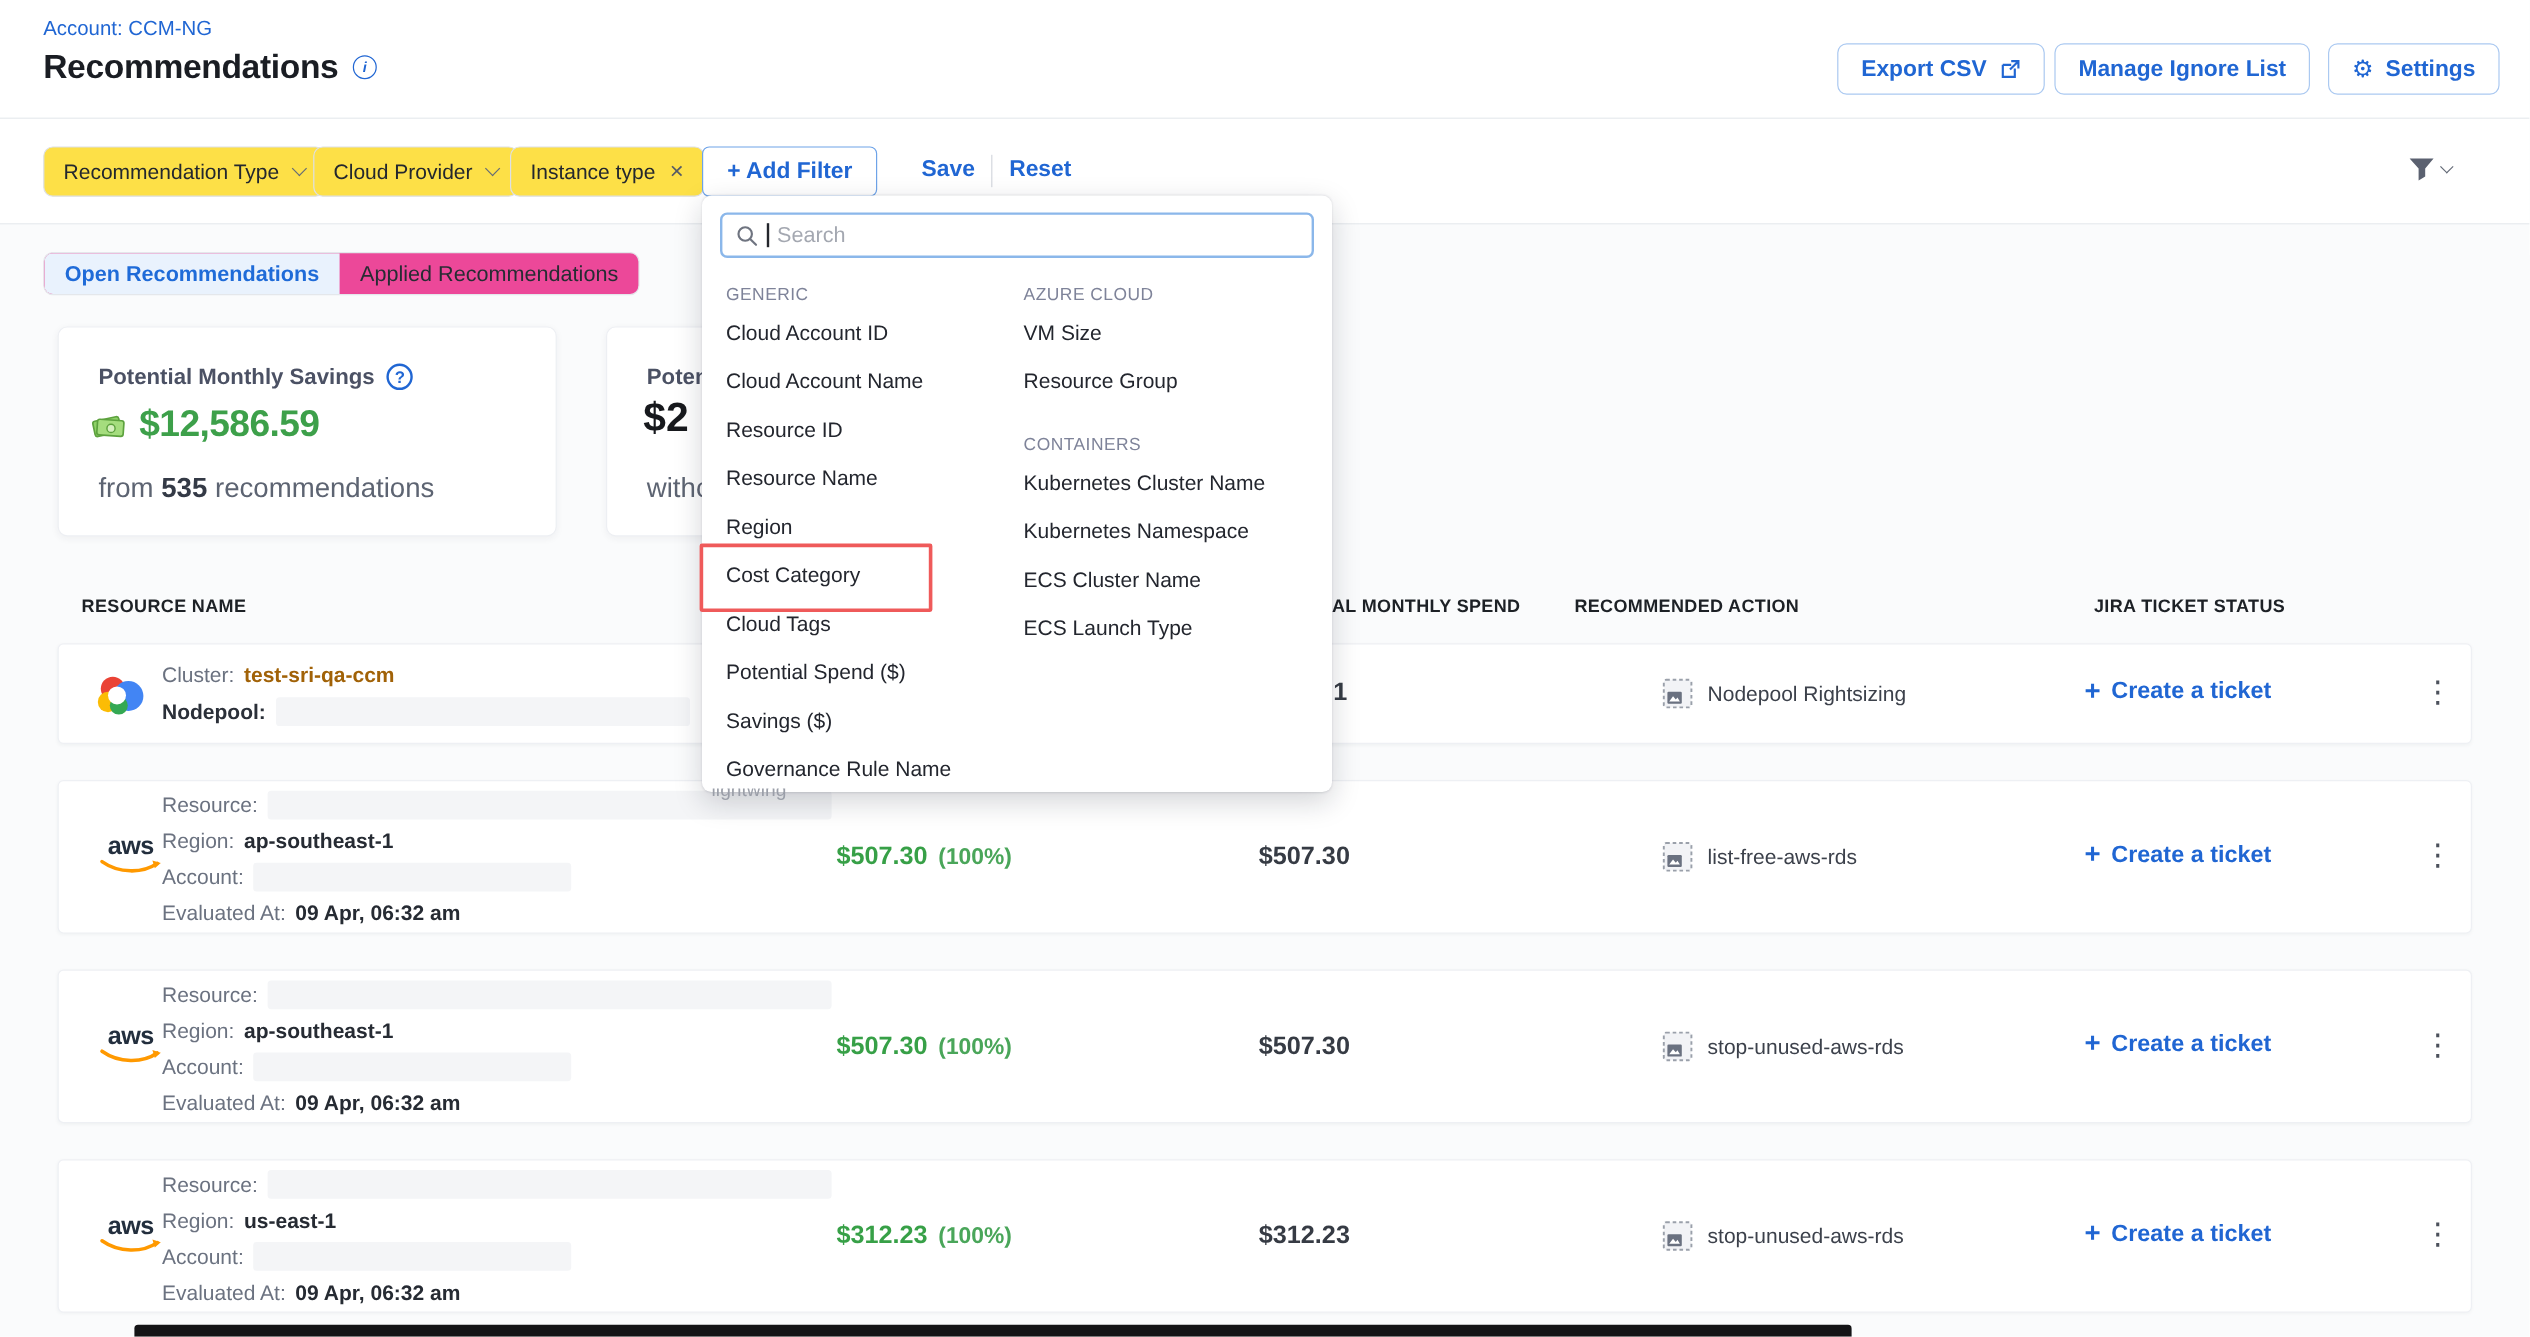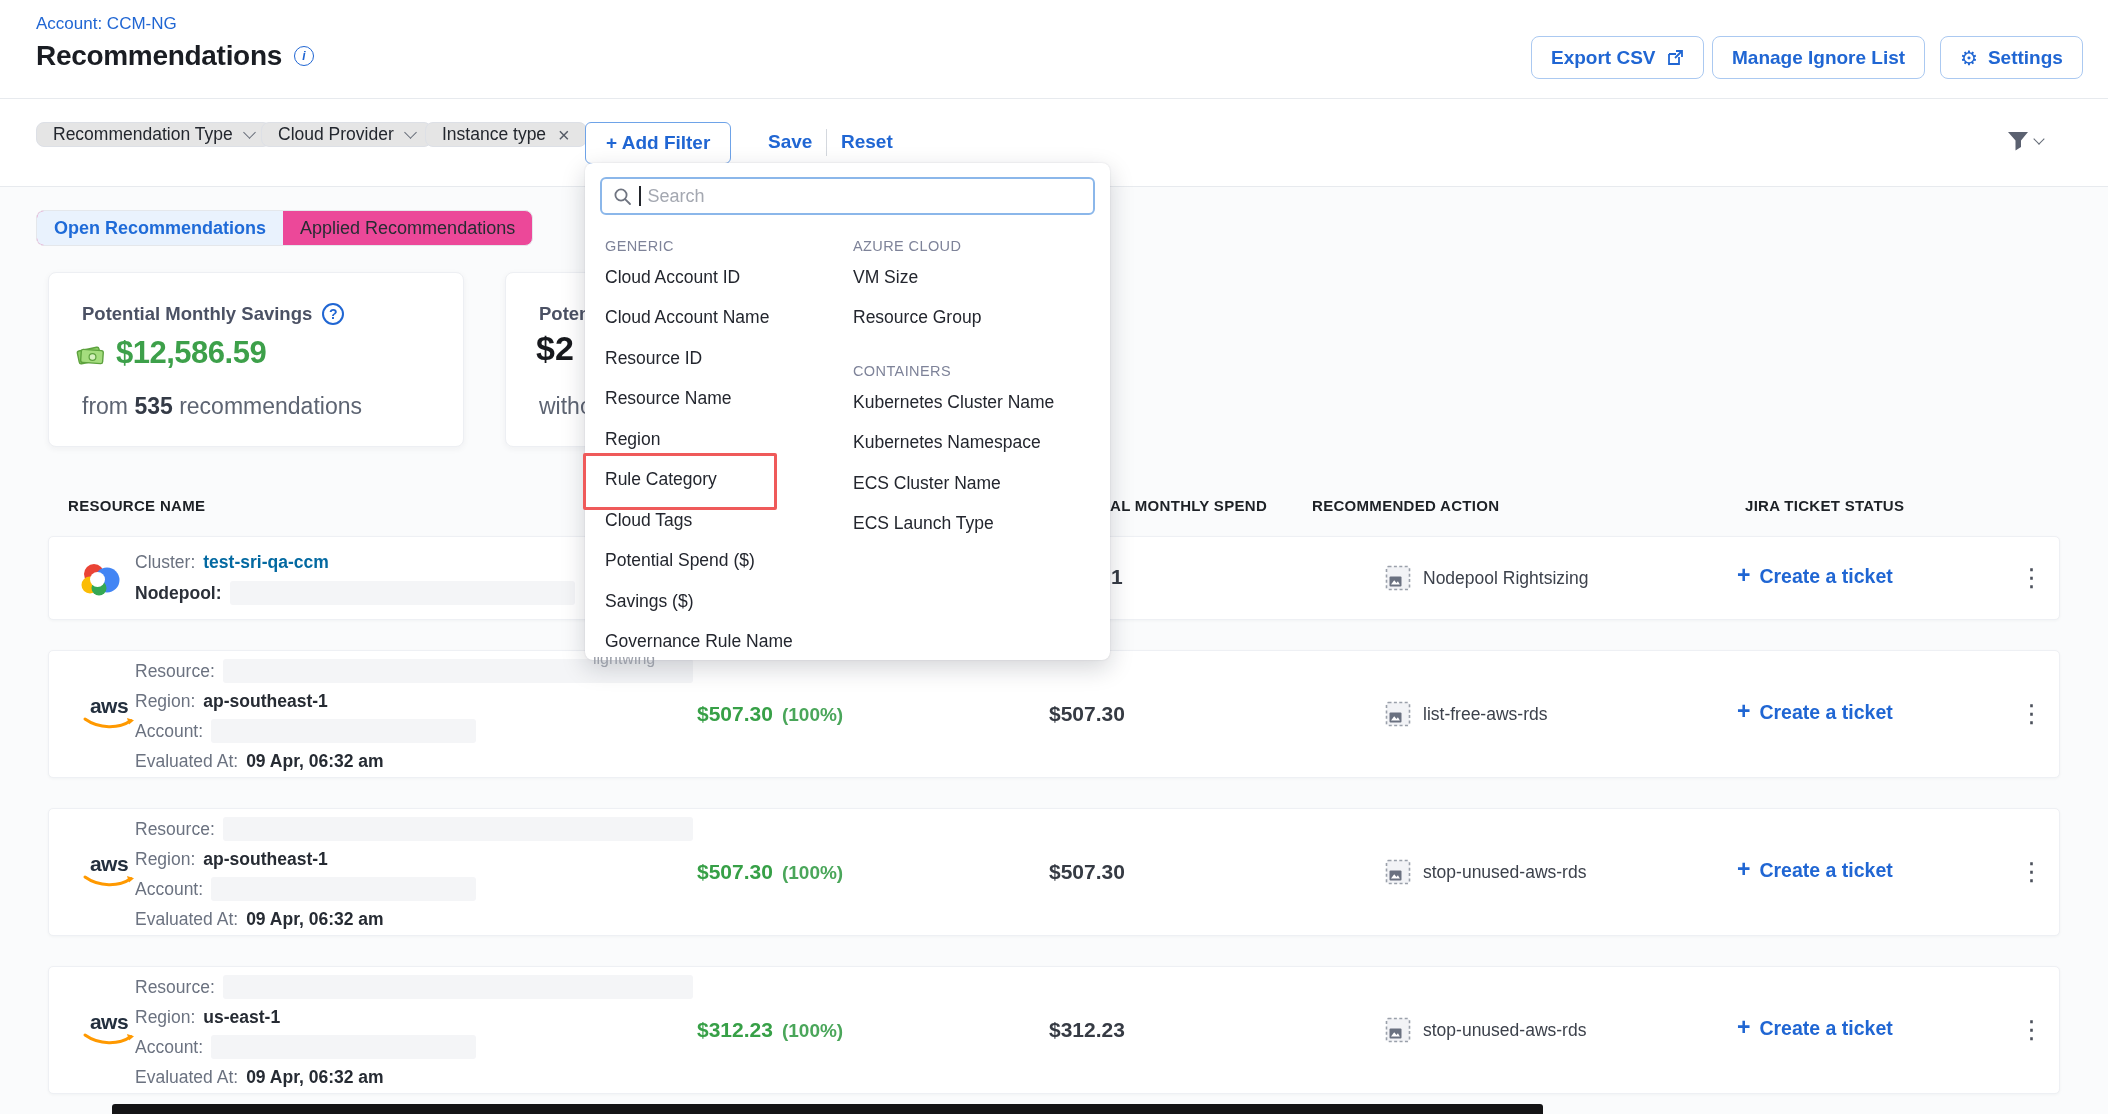--- a/index.html
+++ b/index.html
@@ -31,22 +31,22 @@
     padding:0 19px; background:#fff; border:1.7px solid #abc9f1; border-radius:8px;
     color:#2066d3; font-size:19px; font-weight:700; cursor:pointer; white-space:nowrap;
   }
   #btn-export { left:1531px; }
   #btn-ignore { left:1712px; }
   #btn-settings { left:1940px; }
   .gear-glyph { font-size:20px; font-weight:400; line-height:1; }
 
   
   .chip {
-    top:122px; height:25px; display:flex; align-items:center; gap:12px;
-    padding:0 16px; background:#e5e5e5; border:1px solid #dde0e6; border-radius:8px;
+    top:122px; height:42px; display:flex; align-items:center; gap:12px;
+    padding:0 16px; background:#fde047; border:1px solid #dde0e6; border-radius:8px;
     font-size:17.5px; color:#23272e; cursor:pointer; white-space:nowrap;
   }
   #chip-rec { left:36px; }
   #chip-provider { left:261px; }
   #chip-instance { left:425px; }
   .chev { width:9px; height:9px; border-right:1.8px solid #646b77; border-bottom:1.8px solid #646b77;
     transform:rotate(45deg); margin-top:-5px; }
   .chip-close { font-size:20px; color:#555b66; line-height:1; cursor:pointer; }
   .btn-addfilter {
     left:585px; top:122px; height:42px; display:flex; align-items:center;
@@ -127,21 +127,21 @@
     border-radius:5px; box-shadow:0 1px 3px rgba(30,40,60,.04); z-index:1; }
   #row-0 { top:536px; height:84px; }
   #row-1 { top:650px; height:128px; }
   #row-2 { top:808px; height:128px; }
   #row-3 { top:966px; height:128px; }
 
   .line { position:absolute; left:86px; height:24px; display:flex; align-items:center;
     gap:8px; font-size:17.5px; white-space:nowrap; }
   .lbl { color:#6b7280; }
   .val { color:#262b33; font-weight:600; }
-  .res-link { color:#0369a1; font-weight:600; cursor:pointer; }
+  .res-link { color:#a16207; font-weight:600; cursor:pointer; }
   .lbl-bold { color:#2b3039; font-weight:700; }
   .blur { display:inline-block; height:24px; background:#f4f5f7; border-radius:3px; }
   .blur.w-nodepool { width:345px; }
   .blur.w-resource { width:470px; }
   .blur.w-account { width:265px; }
 
   .savings-cell { position:absolute; left:648px; display:flex; align-items:baseline; gap:9px; }
   .savings-cell .amt { font-size:21px; font-weight:800; color:#37a047; }
   .savings-cell .pct { font-size:19px; font-weight:700; color:#4aa65a; }
   .spend-cell { position:absolute; left:1000px; font-size:21px; font-weight:800; color:#363b44; }
@@ -422,21 +422,21 @@
     <span class="caret"></span>
     <input type="text" placeholder="Search" style="">
   </div>
   <div class="dd-col" id="dd-left">
     <div class="dd-heading">GENERIC</div>
     <div class="dd-item">Cloud Account ID</div>
     <div class="dd-item">Cloud Account Name</div>
     <div class="dd-item">Resource ID</div>
     <div class="dd-item">Resource Name</div>
     <div class="dd-item">Region</div>
-    <div class="dd-item">Rule Category</div>
+    <div class="dd-item">Cost Category</div>
     <div class="dd-item">Cloud Tags</div>
     <div class="dd-item">Potential Spend ($)</div>
     <div class="dd-item">Savings ($)</div>
     <div class="dd-item">Governance Rule Name</div>
   </div>
   <div class="dd-col" id="dd-right">
     <div class="dd-heading">AZURE CLOUD</div>
     <div class="dd-item">VM Size</div>
     <div class="dd-item">Resource Group</div>
     <div class="dd-gap"></div>

